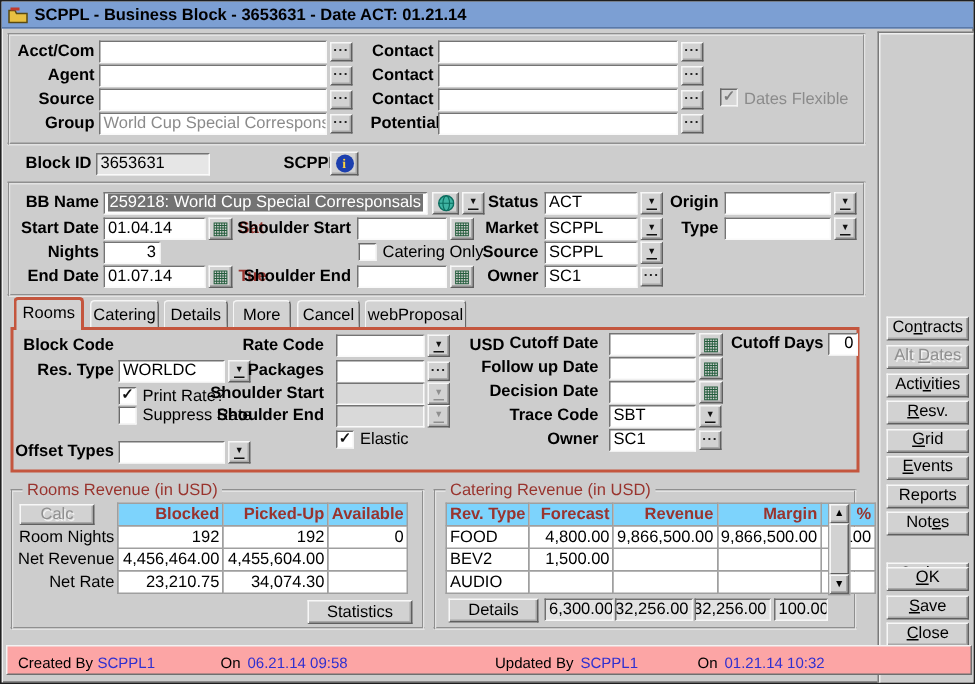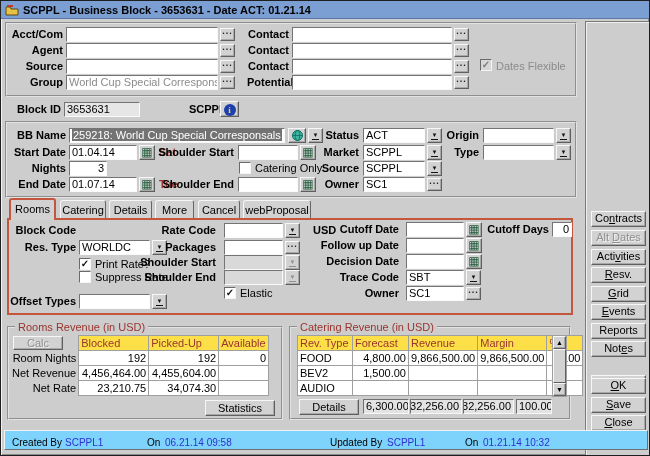--- a/index.html
+++ b/index.html
@@ -38,40 +38,40 @@
     line-height:12px;font-size:11px;white-space:nowrap}
   .maroon{color:#99342e}
   .redpanel{border:2px solid #c4563e;background:#cdcdcd}
   .tab{position:absolute;top:199px;height:19px;background:#d2d2d2;border-top:1px solid #f5f5f5;
     border-left:1px solid #f5f5f5;border-right:1px solid #666;border-bottom:none;
     border-radius:3px 3px 0 0;text-align:center;line-height:18px;z-index:1}
   .tab.active{top:197px;height:22px;border:2px solid #c4563e;border-bottom:none;z-index:3}
   .rev-table{border-collapse:collapse;table-layout:fixed}
   .rev-table td,.rev-table th{border:1px solid #9f9f9f;height:15px;padding:0 2px;font-size:11px;
     overflow:hidden;white-space:nowrap;font-weight:normal}
-  .rev-table th{color:#99342e;text-align:left;font-weight:normal;background:#fde047}
+  .rev-table th{color:#99342e;text-align:right;font-weight:bold;background:#7dd3fc}
   .rev-table td{background:#fff}
   .rev-table td.nb{border:none;background:transparent}
   .rowlbl{text-align:right;padding-right:4px;line-height:15px;white-space:nowrap}
   .clipleft{direction:rtl}
   .sunkbox{background:#e3e3e3;border-top:1px solid #6f6f6f;border-left:1px solid #6f6f6f;
     border-bottom:1px solid #f7f7f7;border-right:1px solid #f7f7f7;text-align:right;line-height:13px;
     padding:0 2px;overflow:hidden;white-space:nowrap}
   .blue{color:#2f2fd0}
   .titlebar{left:0;top:0;width:100%;height:18px;background:#7c9fd3;display:flex;align-items:center;
     padding:0 4px;border-bottom:1px solid #5a79a8}
   .titletext{font-weight:bold;font-size:11px;margin-left:4px;white-space:nowrap}
   .sel{background:#737373;color:#fff;padding:0 1px}
   .sb{background:#e0e0e0;border:1px solid #9f9f9f}
   .sbbtn{width:13px;height:13px;font-size:7px;line-height:11px}
   .sbthumb{background:#d2d2d2;border-top:1px solid #f7f7f7;border-left:1px solid #f7f7f7;
     border-bottom:1px solid #5f5f5f;border-right:1px solid #5f5f5f}
   .rightpanel{left:584px;top:20px;width:65px;height:436px;background:#cdcdcd;
     border-left:1px solid #7a7a7a;border-top:1px solid #7a7a7a;box-shadow:inset 1px 1px 0 #efefef}
-  .footer{left:3px;top:429px;width:644px;height:20px;background:#7dd3fc;
+  .footer{left:3px;top:429px;width:644px;height:20px;background:#fca5a5;
     border-top:1px solid #f2f2f2;border-left:1px solid #f2f2f2;border-bottom:1px solid #6f6f6f;
     border-right:1px solid #6f6f6f;font-size:10px}
   .ftxt{line-height:24px;white-space:nowrap}
   .infocircle{display:inline-block;width:12px;height:12px;border-radius:50%;background:#1c3fae;
     color:#ffd23d;font-weight:bold;font-size:9px;line-height:12px;font-family:"Liberation Serif",serif}
   u{text-underline-offset:1px}
 </style>
 </head>
 <body>
 

